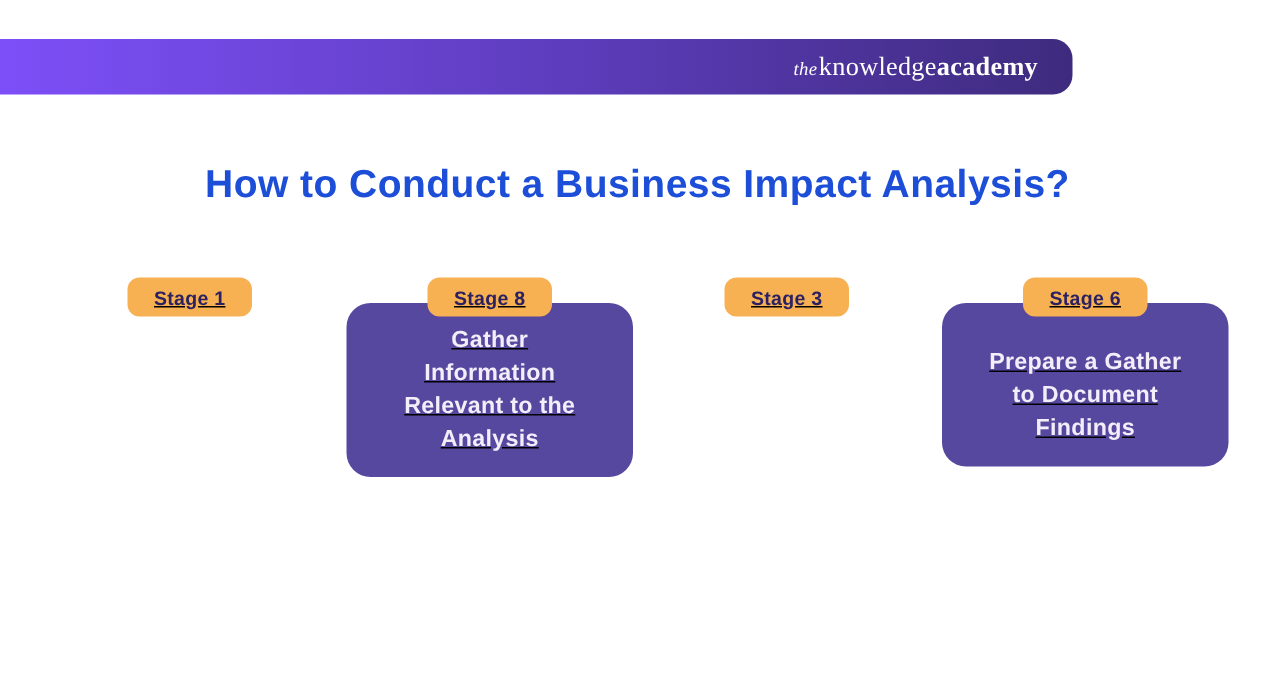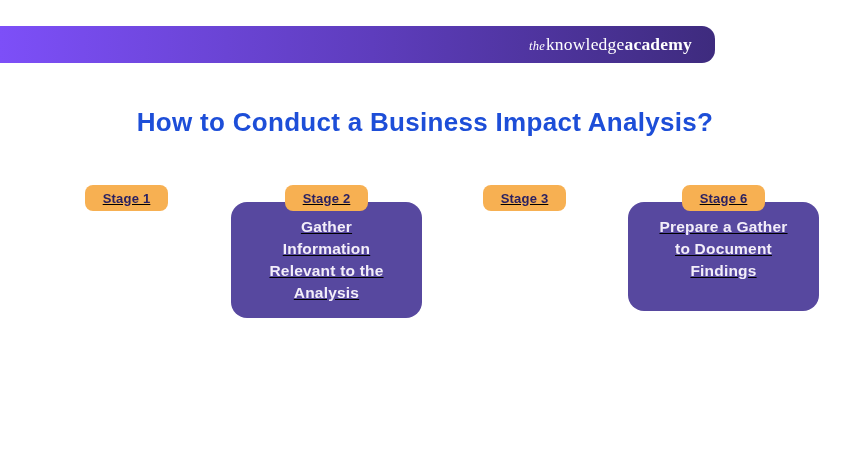--- a/index.html
+++ b/index.html
@@ -46,21 +46,21 @@
     position:relative; z-index:2;
     background:#f7b052; color:#2b2161;
     font-size:13px; font-weight:bold;
     height:26px; padding:0 18px; border-radius:8px;
     display:flex; align-items:center; justify-content:center;
     letter-spacing:0.2px;
   }
   .card {
     margin-top:-9px; width:191px; min-height:109px;
     background:#57489f; border-radius:16px;
-    display:flex; align-items:flex-start; justify-content:center;
+    display:flex; align-items:flex-end; justify-content:center;
     padding:14px 6px; z-index:1;
   }
   .card-text {
     color:#f3eef9; font-size:15.5px; font-weight:600;
     line-height:22px; text-align:center; white-space:pre-line;
     letter-spacing:0.2px;
   }
 </style>
 </head>
 <body>
@@ -73,21 +73,21 @@
     </div>
   </div>
 
   <div class="title">How to Conduct a Business Impact Analysis?</div>
 
   <div class="stage stage-1">
     <div class="badge">Stage 1</div>
   </div>
 
   <div class="stage stage-2">
-    <div class="badge">Stage 2</div>
+    <div class="badge">Stage 8</div>
     <div class="card">
       <div class="card-text">Gather
 Information
 Relevant to the
 Analysis</div>
     </div>
   </div>
 
   <div class="stage stage-3">
     <div class="badge">Stage 3</div>

